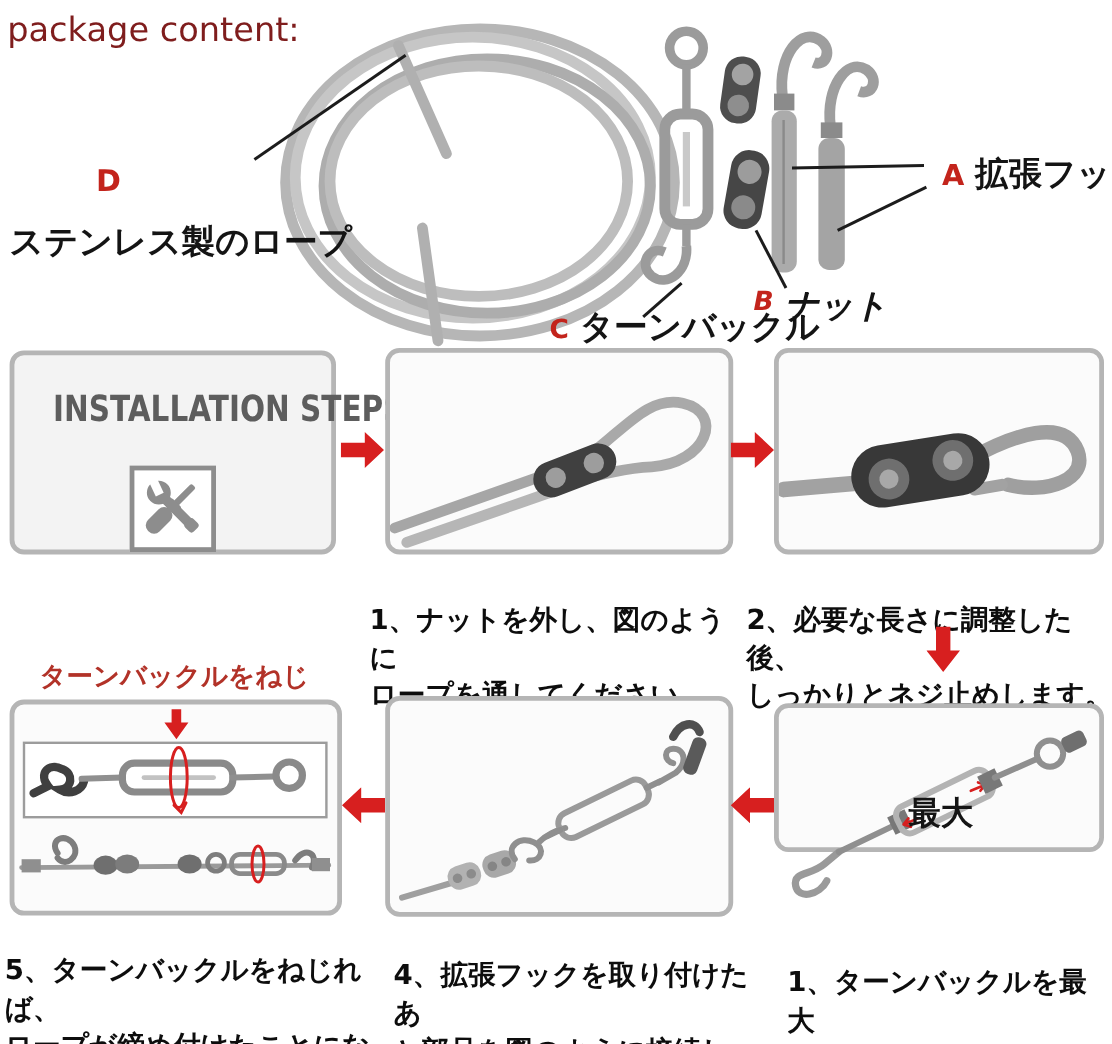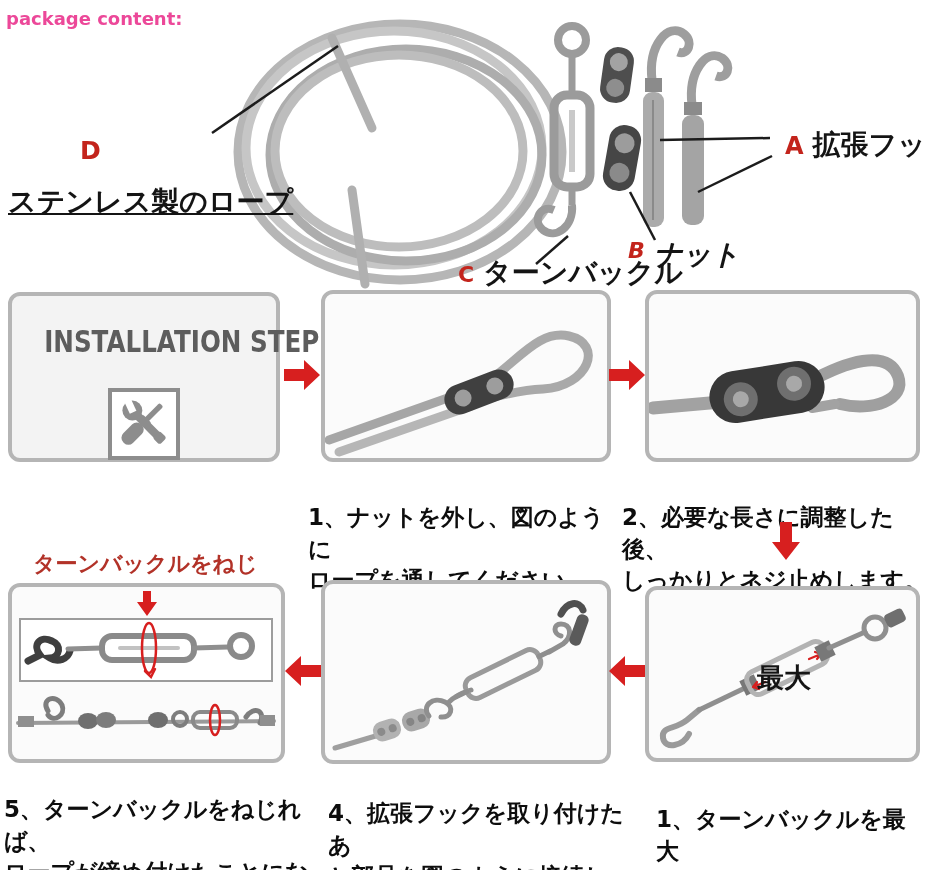--- a/index.html
+++ b/index.html
@@ -1,19 +1,19 @@
 <!DOCTYPE html>
 <html><head>
 <meta charset="utf-8">
 <style>
   html,body{margin:0;padding:0;background:#ffffff;}
   .stage{position:relative;width:927px;height:870px;background:#ffffff;overflow:hidden;
          font-family:"DejaVu Sans",sans-serif;color:#111;}
   .abs{position:absolute;}
-  .page-title{font-size:18px;font-weight:700;color:#ec4899;letter-spacing:0px;}
+  .page-title{font-size:28px;font-weight:400;color:#7f1d1d;letter-spacing:0px;}
   .part-key{color:#c3241c;font-weight:700;}
   .part-name{color:#141414;font-weight:700;}
   .part-line{white-space:nowrap;}
   .panel{position:absolute;border:4px solid #b5b5b5;border-radius:12px;box-sizing:border-box;background:#fbfbfb;}
   .panel-install{background:#f3f3f3;}
   .install-head{margin-top:28px;text-align:center;}
   .install-head span{display:inline-block;font-size:30px;font-weight:800;color:#5d5d5d;
       letter-spacing:0px;transform:scaleX(0.82);transform-origin:center;white-space:nowrap;}
   .tools-box{position:absolute;left:50%;top:92px;transform:translateX(-50%);
       width:72px;height:72px;border:4px solid #8d8d8d;background:#fff;box-sizing:border-box;
@@ -71,21 +71,21 @@
     <g stroke="#1c1c1c" stroke-width="2.5">
       <line x1="338" y1="46" x2="212" y2="133"></line>
       <line x1="660" y1="140" x2="770" y2="138"></line>
       <line x1="698" y1="192" x2="772" y2="156"></line>
       <line x1="568" y1="236" x2="536" y2="264"></line>
       <line x1="630" y1="192" x2="655" y2="240"></line>
     </g>
   </svg>
 
   <div class="abs part-key" style="left:80px;top:136px;font-size:25px;">D</div>
-  <div class="abs part-name" style="left:8px;top:183px;font-size:28px;text-decoration:underline;">ステンレス製のロープ</div>
+  <div class="abs part-name" style="left:8px;top:183px;font-size:28px;">ステンレス製のロープ</div>
 
   <div class="abs part-line" style="left:785px;top:126px;font-size:28px;">
     <span class="part-key" style="font-size:24px;">A</span>
     <span class="part-name">拡張フック</span>
   </div>
 
   <div class="abs part-line" style="left:458px;top:254px;font-size:28px;">
     <span class="part-key" style="font-size:22px;">C</span>
     <span class="part-name">ターンバックル</span>
   </div>
@@ -230,21 +230,21 @@
         </g>
         <path d="M 236 30 C 242 18 254 16 258 26" stroke="#4f4f4f" stroke-width="7"></path>
       </g>
     </svg>
   </div>
 
   <svg class="abs" style="left:609px;top:656px;" width="36" height="30" viewBox="0 0 36 30">
     <path d="M36 9 L16 9 L16 0 L0 15 L16 30 L16 21 L36 21 Z" fill="#d71f1f"></path>
   </svg>
 
-  <div class="panel" style="left:645px;top:586px;width:275px;height:176px;">
+  <div class="panel" style="left:645px;top:586px;width:275px;height:124px;">
     <svg width="267" height="168" viewBox="0 0 267 168">
       <g fill="none" stroke-linecap="round">
         <path d="M 50 120 L 38 130 C 26 140 12 136 14 148 C 16 160 34 156 40 144" stroke="#9a9a9a" stroke-width="6"></path>
         <line x1="50" y1="120" x2="98" y2="97" stroke="#8f8f8f" stroke-width="5"></line>
         <g transform="translate(101,95) rotate(-26)">
             <rect x="-8" y="-8" width="16" height="16" fill="#787878"></rect>
           </g>
         <g transform="translate(138,78) rotate(-26)">
           <rect x="-42" y="-12" width="84" height="24" rx="8" stroke="#b3b3b3" stroke-width="5"></rect>
         </g>

